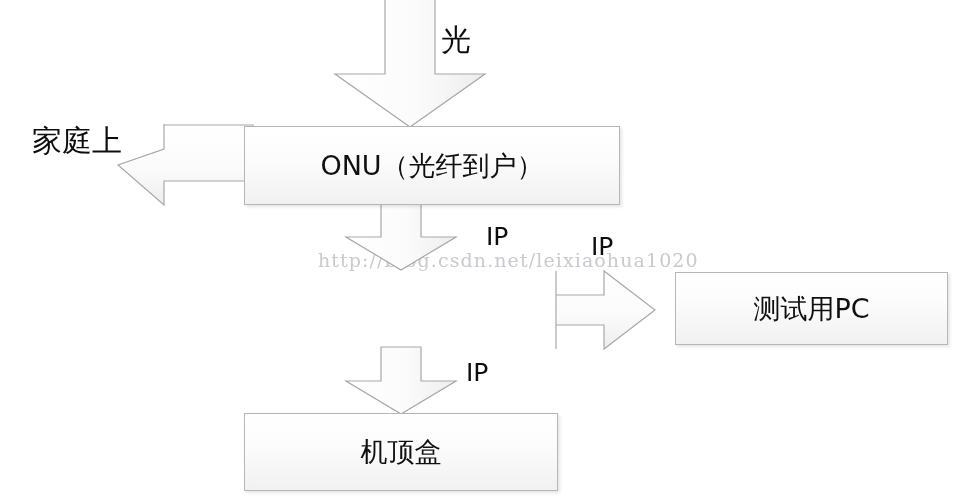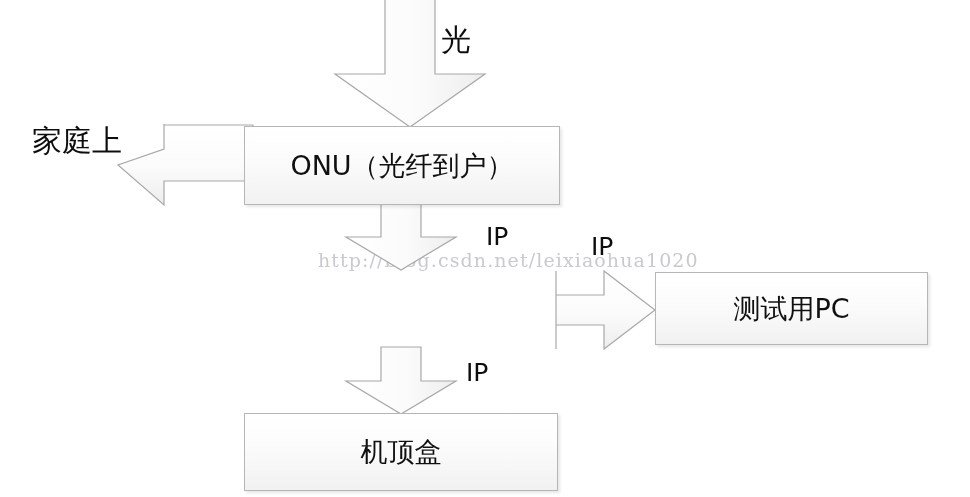--- a/index.html
+++ b/index.html
@@ -29,24 +29,24 @@
     align-items: center;
     justify-content: center;
   }
   .node-label {
     font-size: 27px;
     color: #101010;
     line-height: 1.1;
     white-space: nowrap;
     letter-spacing: 0px;
   }
-  #box-onu   { left: 244px; top: 126px; width: 316px; height: 79px; }
+  #box-onu   { left: 244px; top: 126px; width: 376px; height: 79px; }
   #box-switch{ left: 244px; top: 267px; width: 314px; height: 83px; }
   #box-stb   { left: 244px; top: 413px; width: 314px; height: 78px; text-align: center; }
-  #box-pc    { left: 655px; top: 272px; width: 273px; height: 73px; justify-content: center; }
+  #box-pc    { left: 675px; top: 272px; width: 273px; height: 73px; justify-content: center; }
 
   
   .arrow {
     position: absolute;
     pointer-events: none;
   }
   .arrow svg { display: block; overflow: visible; }
   .arrow polygon {
     fill: url(#arrowGradV);
     stroke: #a8a8a8;

